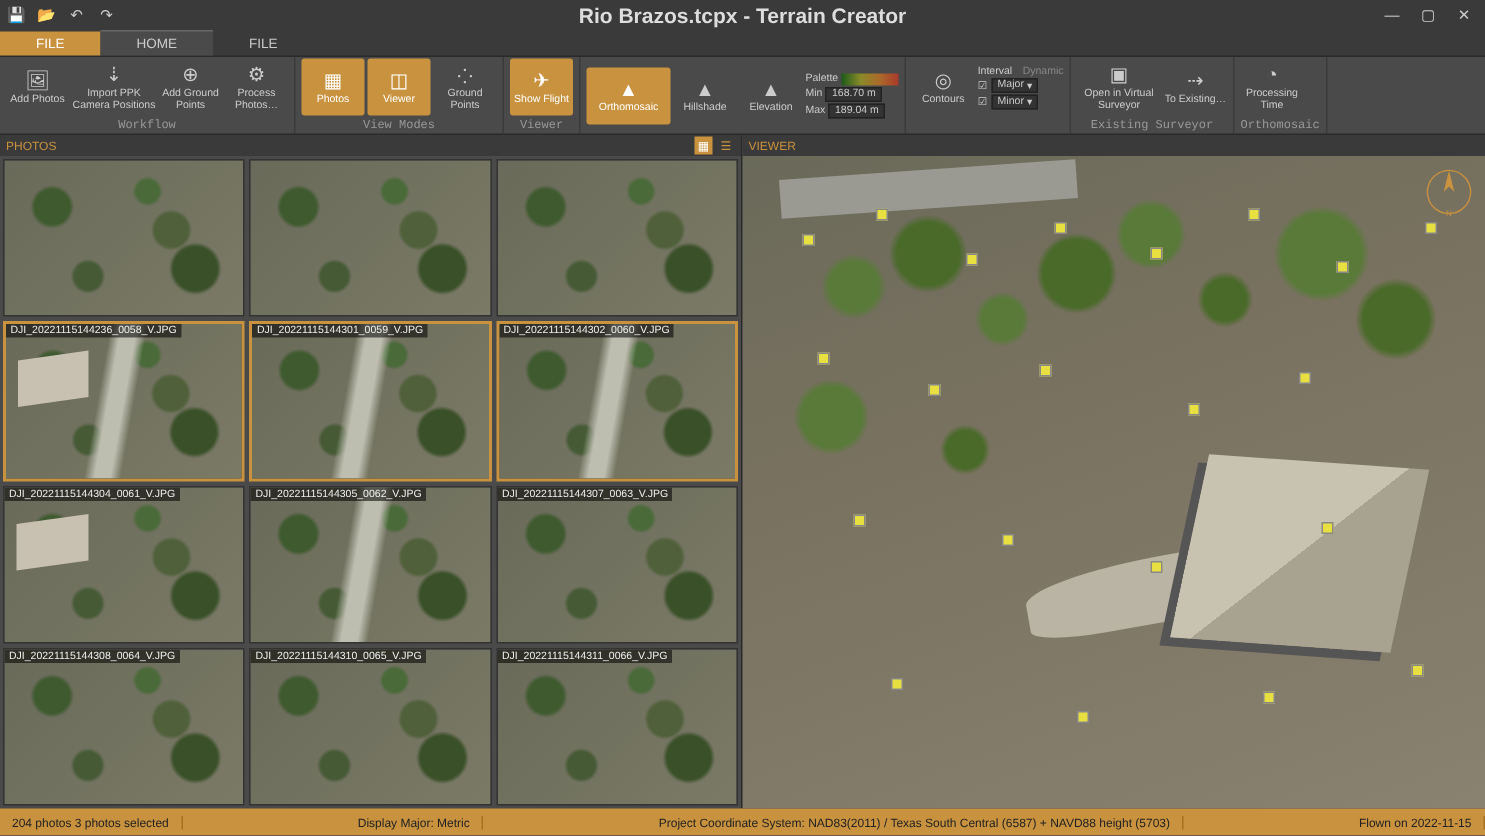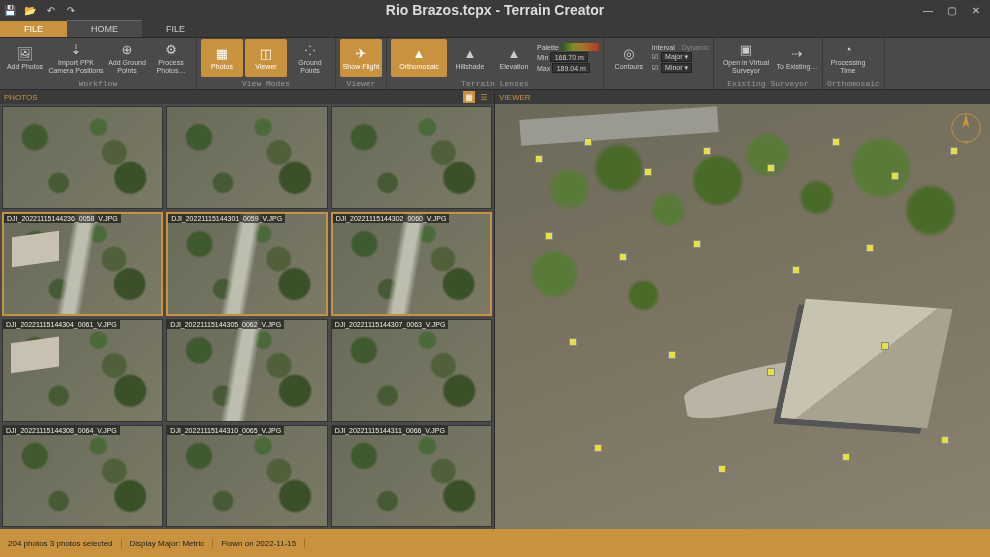--- a/index.html
+++ b/index.html
@@ -89,21 +89,21 @@
     linear-gradient(160deg, #6a6a5a 0%, #7a7260 40%, #8a8270 100%);
 }
 .house3d { position:absolute; right:10%; bottom:25%; width:30%; height:28%; background:linear-gradient(135deg,#c8c2b0 0 50%,#a8a290 50% 100%); transform: skewX(-12deg) skewY(4deg); box-shadow: -6px 6px 0 #555; }
 .road3d { position:absolute; left:38%; top:60%; width:50%; height:10%; background:#bab4a4; border-radius: 40% 10% 30% 20%; transform: rotate(-10deg); }
 .road3d2 { position:absolute; left:5%; top:2%; width:40%; height:6%; background:#9a9a92; transform: rotate(-4deg); }
 .marker { position:absolute; width:8px; height:8px; background:#e8e040; border:1px solid #888; }
 .compass { position:absolute; top:6px; right:6px; width:36px; height:36px; }
 .compass svg { width:100%; height:100%; }
 
 
-.statusbar { height: 28px; background: #c9923e; display: flex; align-items: center; font-size: 8px; color: #222; }
+.statusbar { height: 18px; background: #c9923e; display: flex; align-items: center; font-size: 8px; color: #222; justify-content: space-between; }
 .status-seg { padding: 0 8px; border-right: 1px solid #a87020; white-space: nowrap; }
 </style>
 </head>
 <body>
 
 <div class="titlebar">
   <div class="quick">
     <span>💾</span>
     <span>📂</span>
     <span>↶</span>
@@ -203,21 +203,20 @@
         <div class="palette-row">
             <span>Min</span>
             <div class="value-box">168.70 m</div>
           </div>
         <div class="palette-row">
             <span>Max</span>
             <div class="value-box">189.04 m</div>
           </div>
       </div>
     </div>
-    <div class="group-label">Terrain Lenses</div>
   </div>
 
   <div class="group">
     <div class="group-items">
       <div class="rbtn">
           <span class="ico">◎</span>
           <span class="lbl">Contours</span>
         </div>
       <div class="interval-col">
         <div class="interval-row">
@@ -363,14 +362,15 @@
             <text x="20" y="38" text-anchor="middle" font-size="6" fill="#c9923e">N</text>
           </svg>
       </div>
     </div>
   </div>
 </div>
 
 <div class="statusbar">
   <div class="status-seg">204 photos    3 photos selected</div>
   <div class="status-seg">Display Major: Metric</div>
+  <div class="status-seg">Project Coordinate System:  NAD83(2011) / Texas South Central (6587) + NAVD88 height (5703)</div>
   <div class="status-seg">Flown on 2022-11-15</div>
 </div>
 
 </body></html>

